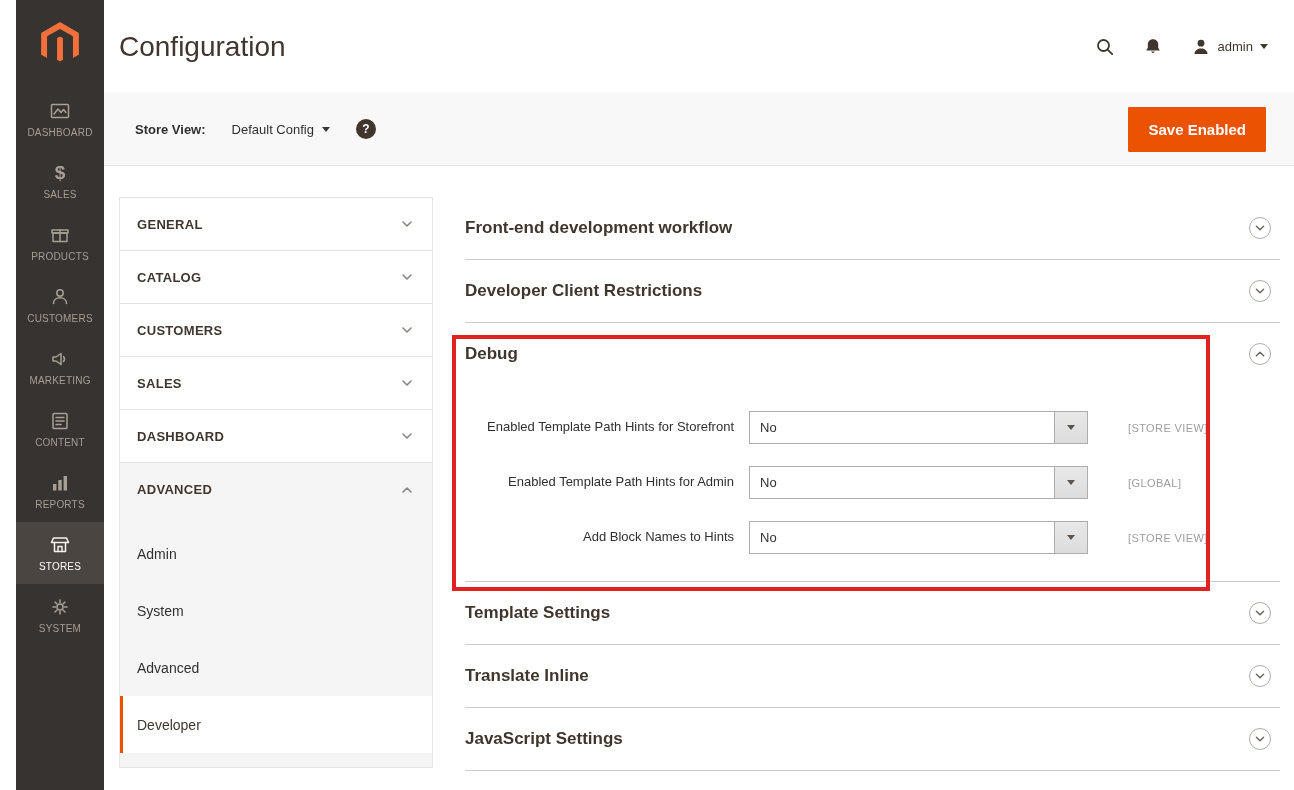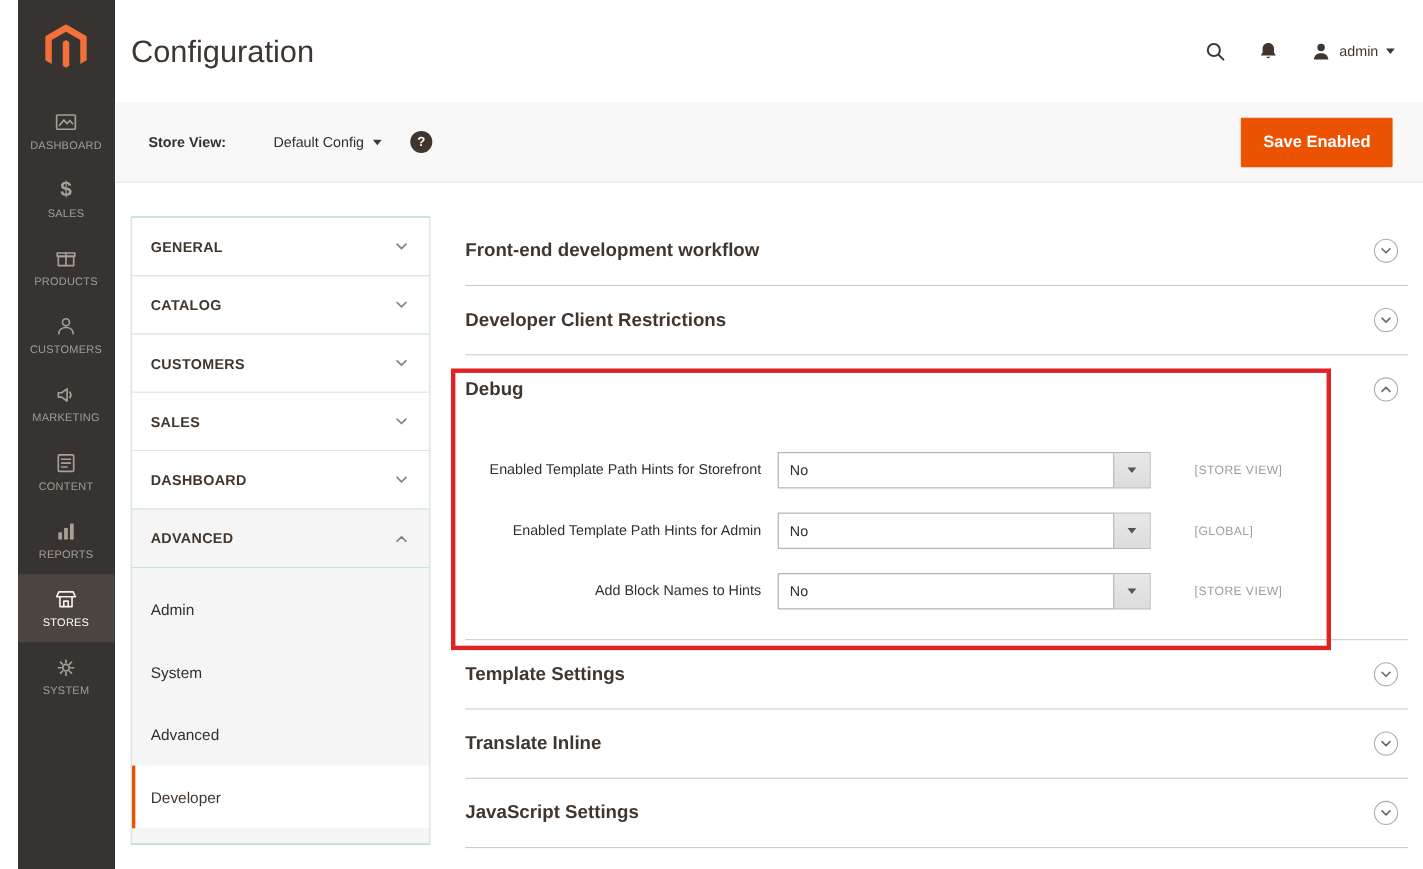--- a/index.html
+++ b/index.html
@@ -24,27 +24,27 @@
   .content { margin-left:88px; }
   .page-header { height:93px; display:flex; align-items:center; padding:0 26px 0 31px; background:#fff; }
   .page-title { font-size:28px; font-weight:400; color:#41362f; flex:1; }
   .header-actions { display:flex; align-items:center; gap:28px; }
   .icon-btn { cursor:pointer; display:flex; align-items:center; }
   .admin-box { display:flex; align-items:center; gap:7px; cursor:pointer; font-size:13px; color:#41362d; }
   .caret-down { width:0; height:0; border-left:4px solid transparent; border-right:4px solid transparent; border-top:5px solid #41362d; display:inline-block; }
   
   .toolbar { height:73px; background:#f8f8f8; border-bottom:1px solid #e3e3e3; display:flex; align-items:center; padding:0 28px 0 47px; }
   .sv-label { font-size:13px; font-weight:700; color:#303030; }
-  .sv-select { display:flex; align-items:center; gap:8px; margin-left:43px; cursor:pointer; font-size:13px; color:#303030; }
+  .sv-select { display:flex; align-items:center; gap:8px; margin-left:26px; cursor:pointer; font-size:13px; color:#303030; }
   .help-circle { width:20px; height:20px; border-radius:50%; background:#41362d; color:#fff; font-size:12px; font-weight:700; display:flex; align-items:center; justify-content:center; margin-left:26px; cursor:pointer; }
   .save-btn { margin-left:auto; background:#eb5202; border:1px solid #eb5202; color:#fff; font-family:"Liberation Sans",sans-serif; font-size:15px; font-weight:700; padding:13px 19px; border-radius:1px; cursor:pointer; }
   
   .page-body { display:flex; padding:31px 14px 0 31px; align-items:flex-start; }
   
-  .config-nav { width:272px; flex:none; border:1px solid #e3e3e3; margin-right:32px; background:#22c55e; }
+  .config-nav { width:314px; flex:none; border:1px solid #e3e3e3; margin-right:32px; background:#a16207; }
   .nav-sec { height:53px; display:flex; align-items:center; justify-content:space-between; padding:0 17px; border-bottom:1px solid #e3e3e3; font-size:13px; font-weight:700; color:#41362d; letter-spacing:.3px; cursor:pointer; background:#fff; }
   .nav-sec.expanded { background:#f5f5f5; border-bottom:none; }
   .nav-sec svg { stroke:#8a837f; fill:none; stroke-width:1.6; stroke-linecap:round; stroke-linejoin:round; }
   .nav-sub { background:#f5f5f5; padding:9px 0 14px; }
   .nav-sub-item { height:57px; display:flex; align-items:center; padding-left:17px; font-size:14px; color:#303030; cursor:pointer; }
   .nav-sub-item.active { background:#fff; border-left:3px solid #eb5202; padding-left:14px; color:#41362d; }
   
   .main-col { flex:1; }
   .sec { border-bottom:1px solid #cccccc; position:relative; }
   .sec-head { height:62px; display:flex; align-items:center; justify-content:space-between; cursor:pointer; padding-right:9px; }

